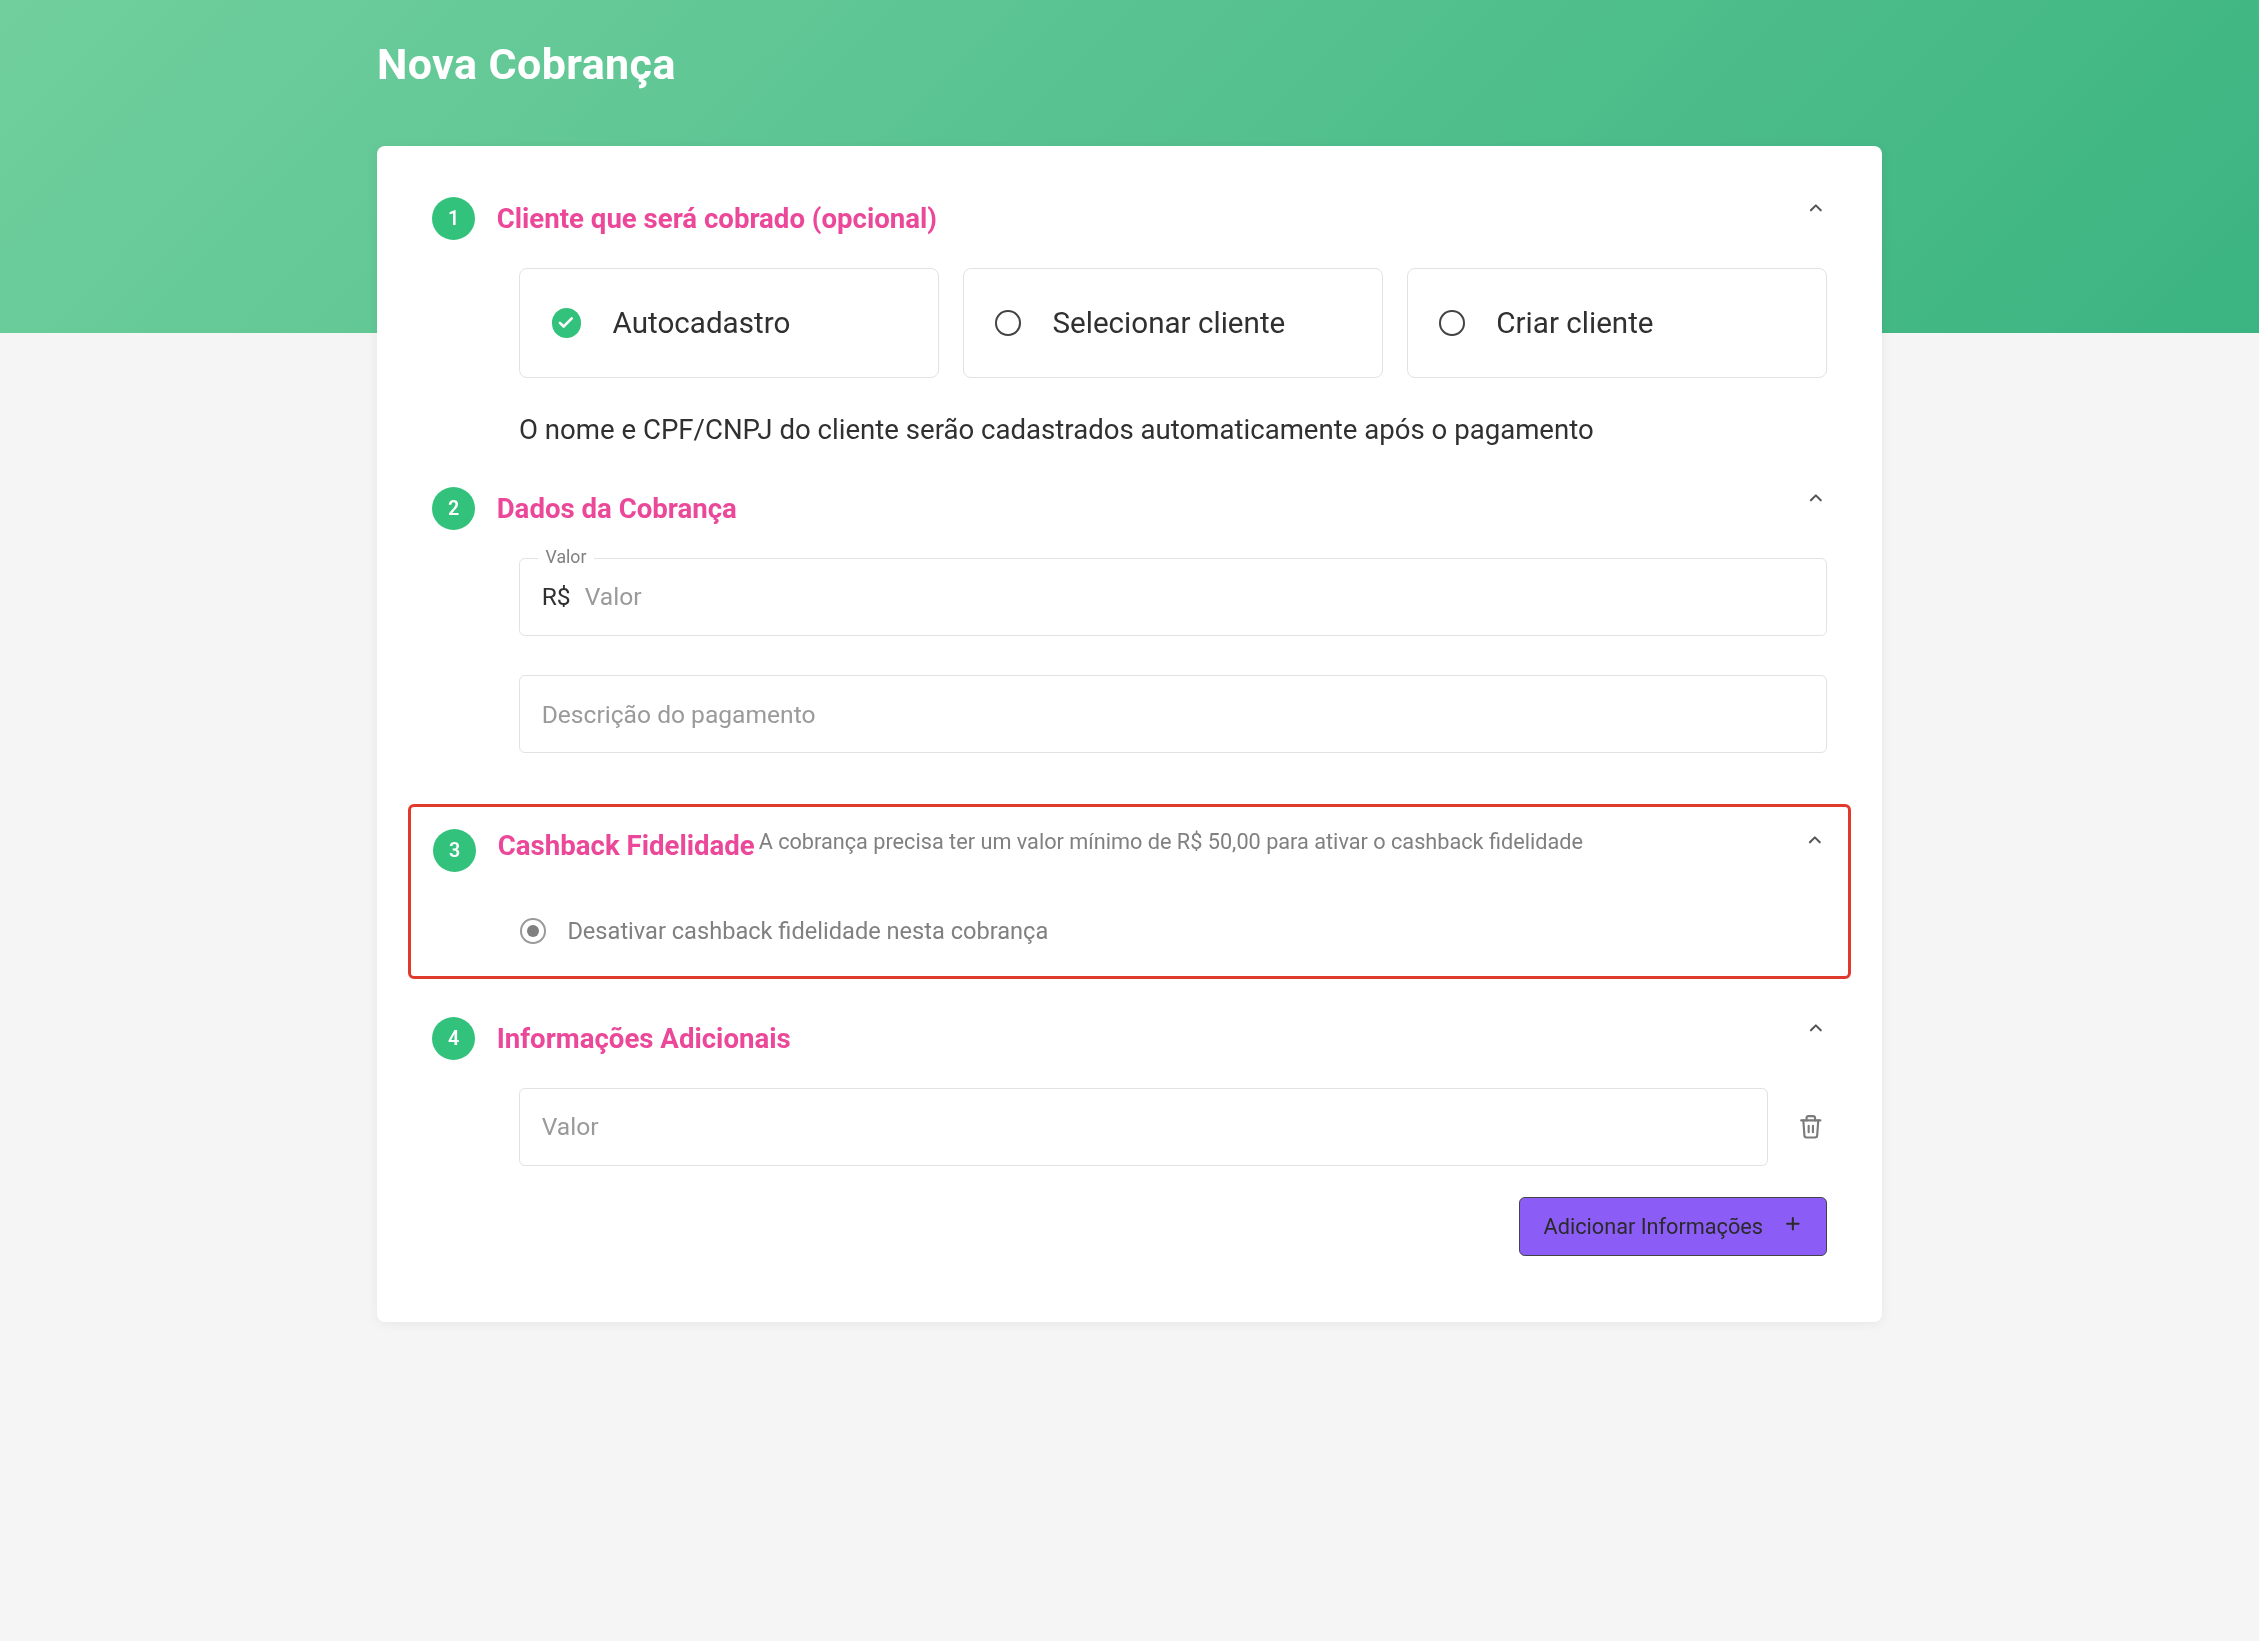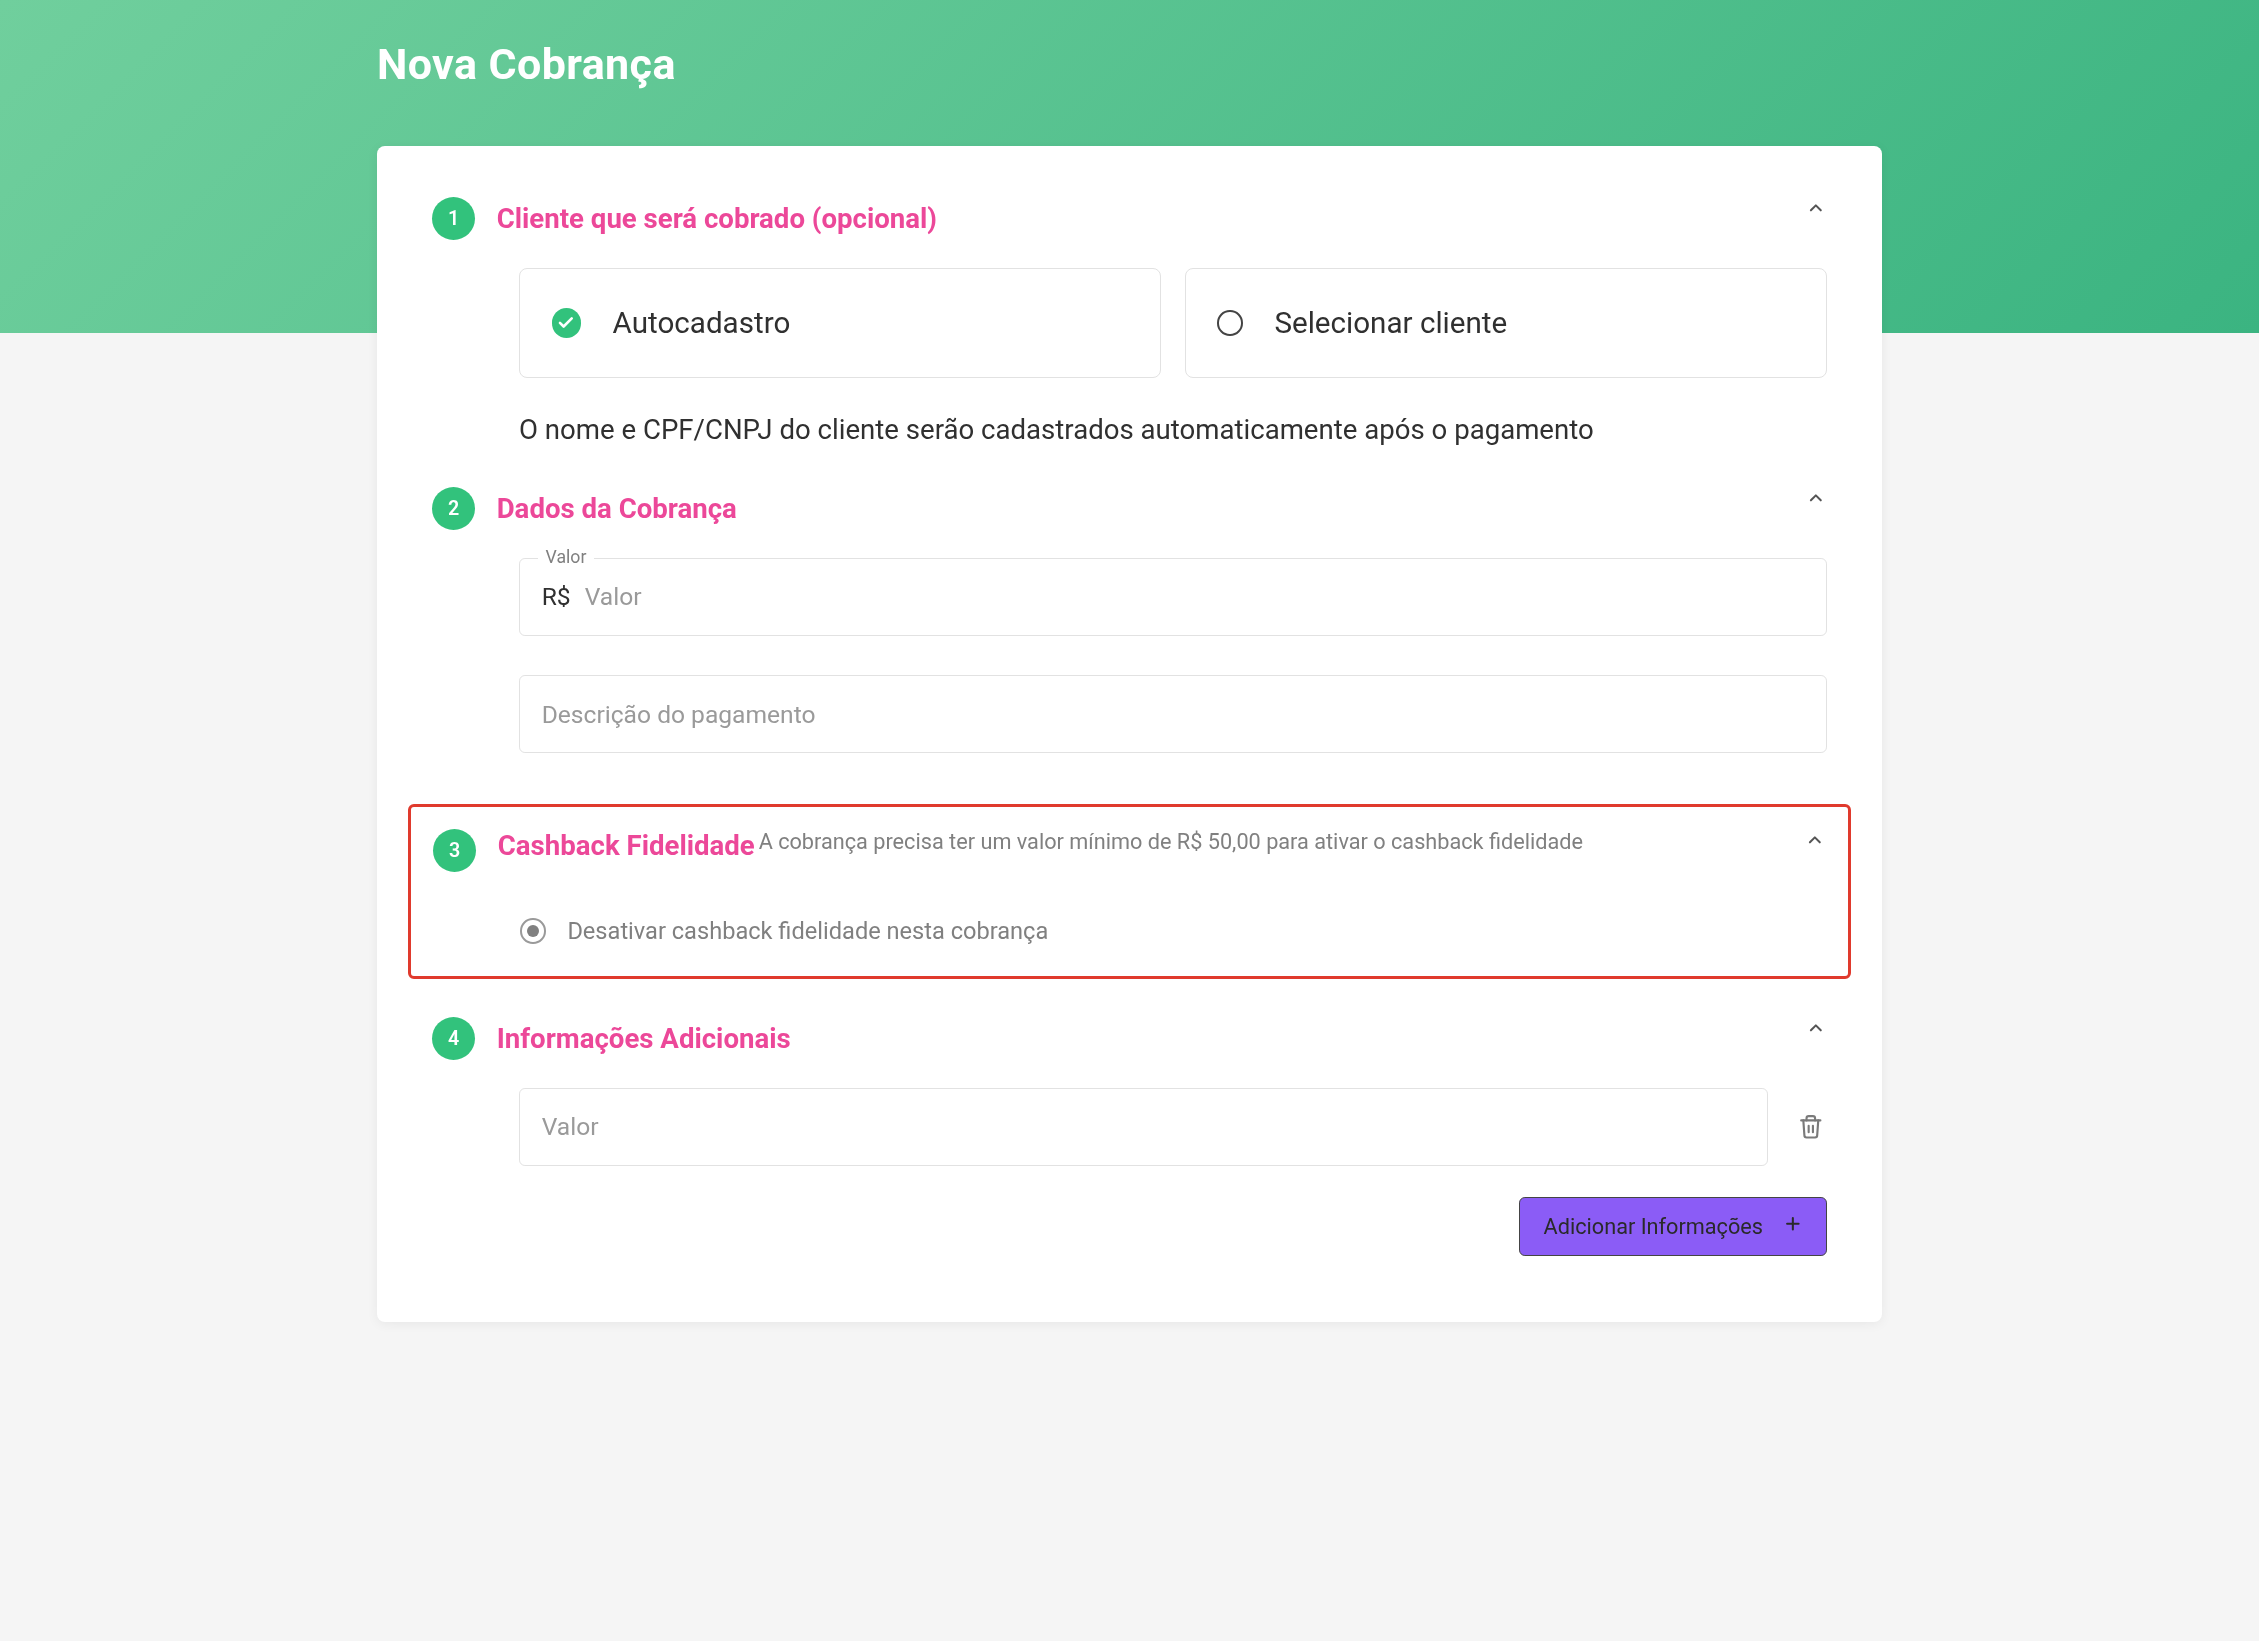--- a/index.html
+++ b/index.html
@@ -69,20 +69,24 @@
           <div class="option-check">
             <svg width="17.7" height="17.7" viewBox="0 0 24 24" fill="none" stroke="#fff" stroke-width="3.5" stroke-linecap="round" stroke-linejoin="round">
                 <polyline points="20 6 9 17 4 12"></polyline>
               </svg>
           </div>
           <span class="option-label">Autocadastro</span>
         </div>
         <div class="client-option">
           <div class="option-radio"></div>
           <span class="option-label">Selecionar cliente</span>
+        </div>
+        <div class="client-option">
+          <div class="option-radio"></div>
+          <span class="option-label">Criar cliente</span>
         </div>
       </div>
       <div class="helper-text">O nome e CPF/CNPJ do cliente serão cadastrados automaticamente após o pagamento</div>
     </div>
 
     <div class="section-header" style="padding-top:5.9px;">
       <div class="section-header-inner">
         <div class="step-badge">2</div>
         <div class="section-title">Dados da Cobrança</div>
       </div>

